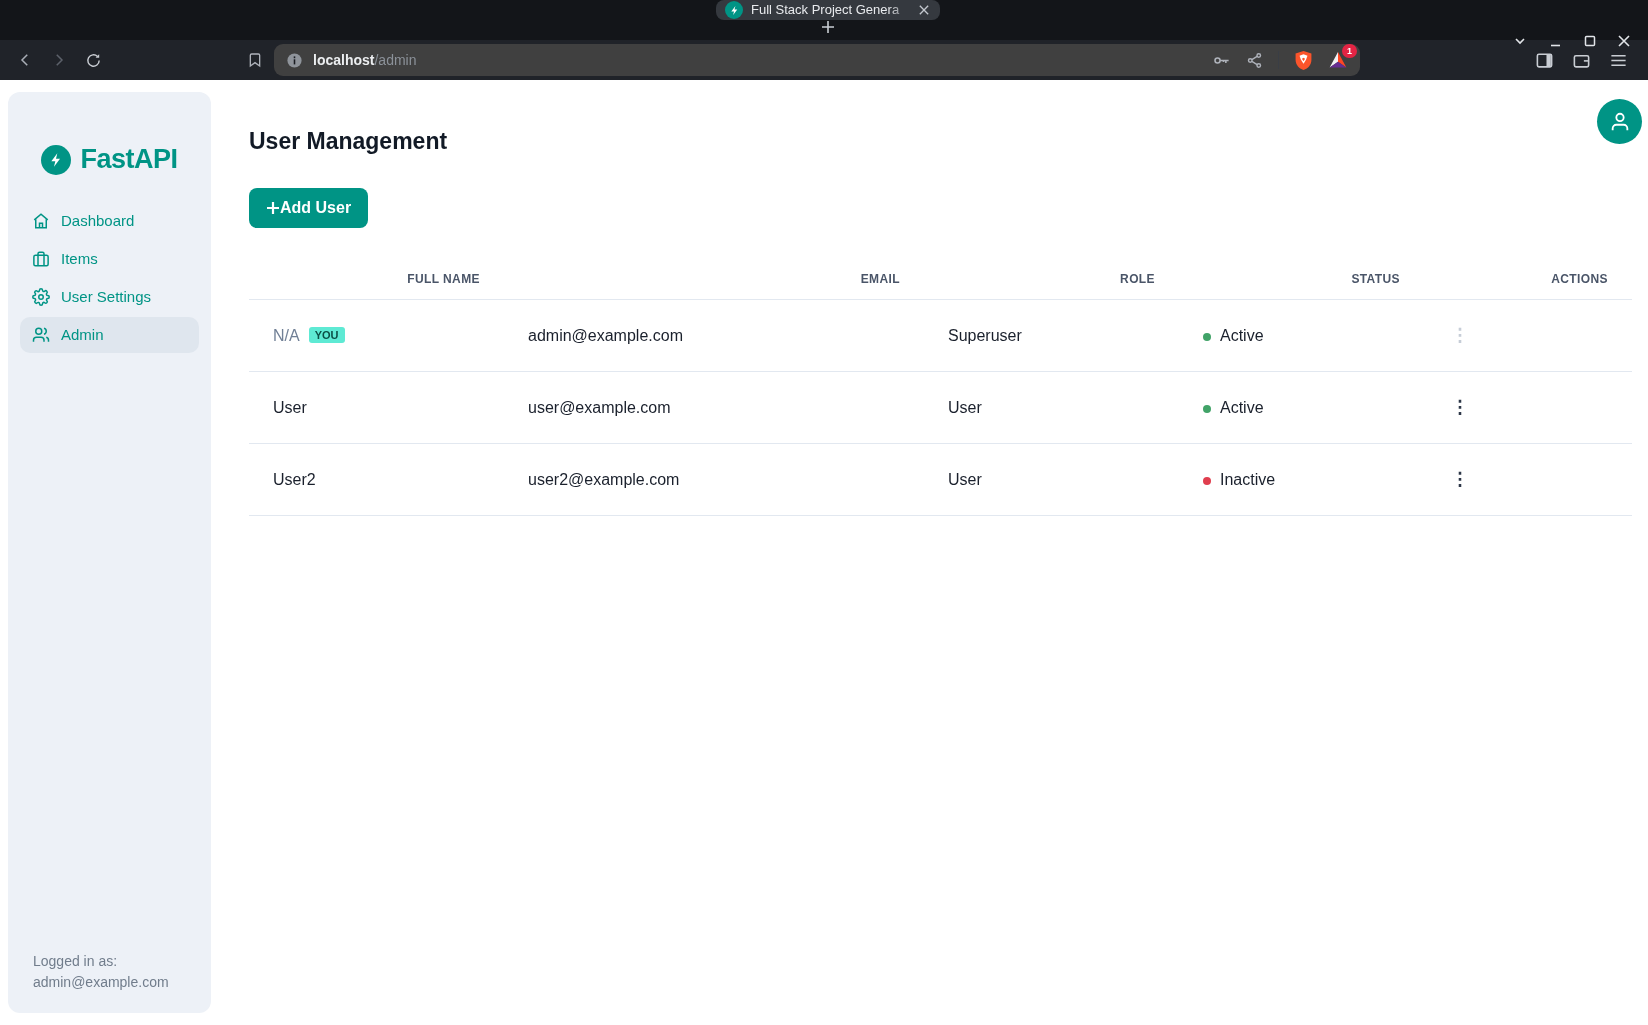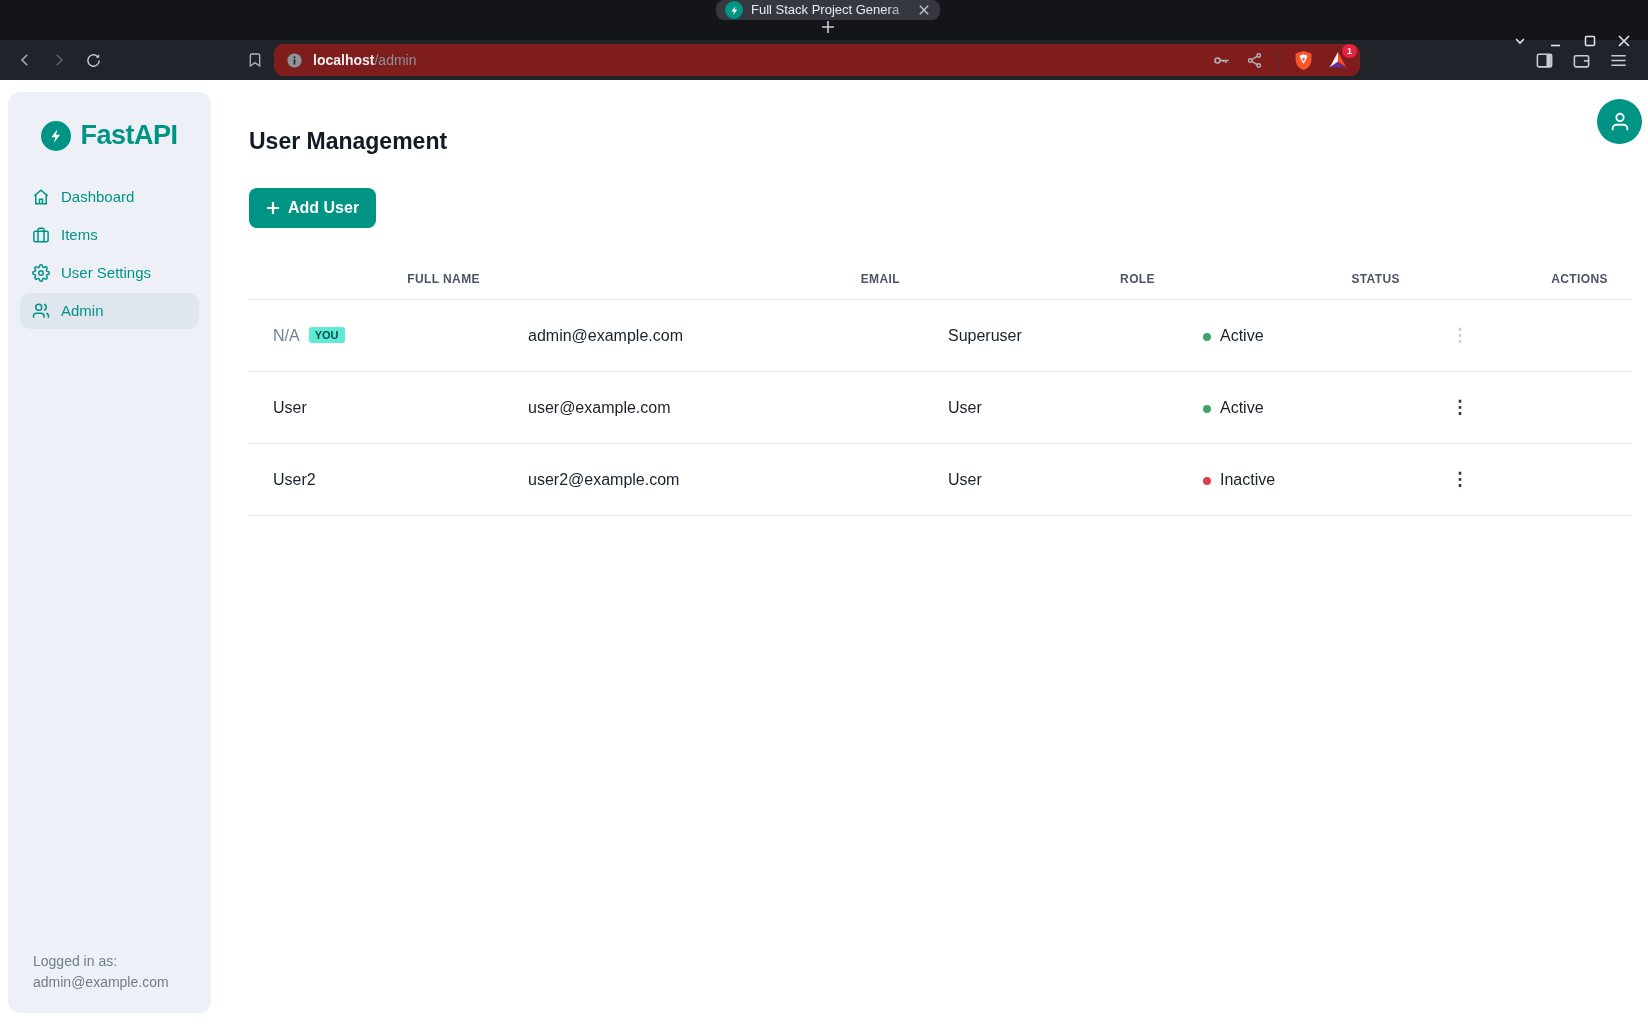--- a/index.html
+++ b/index.html
@@ -28,57 +28,57 @@
   .newtab-btn { width:30px; height:30px; margin-left:8px; display:flex; align-items:center;
     justify-content:center; color:#c9cdd3; cursor:pointer; border-radius:50%; }
   .win-controls { margin-left:auto; display:flex; align-items:center; gap:22px; padding-right:18px; }
   .win-btn { color:#e2e5e9; cursor:pointer; display:flex; align-items:center; }
 
   .toolbar { height:40px; background:#202329; display:flex; align-items:center; padding:0 10px; }
   .nav-btn { width:30px; height:30px; display:flex; align-items:center; justify-content:center;
     border-radius:50%; cursor:pointer; margin-right:4px; }
   .bookmark-btn { margin-left:128px; width:30px; height:30px; display:flex; align-items:center;
     justify-content:center; cursor:pointer; }
-  .omnibox { width:1086px; height:32px; background:#7f1d1d; border-radius:9px; margin-left:4px;
+  .omnibox { width:1086px; height:32px; background:#404040; border-radius:9px; margin-left:4px;
     display:flex; align-items:center; padding:0 12px; cursor:text; }
   .url-text { margin-left:10px; font-size:14px; }
   .url-host { color:#eceef0; font-weight:600; }
   .url-path { color:#8b9199; font-weight:400; }
   .omni-trailing { margin-left:auto; display:flex; align-items:center; gap:15px; }
   .omni-divider { width:1px; height:18px; background:#3a3e45; }
   .bat-wrap { position:relative; }
   .bat-badge { position:absolute; top:-7px; right:-9px; min-width:15px; height:14px; padding:0 3px;
     background:#e32444; border-radius:8px; color:#fff; font-size:9px; font-weight:700;
     display:flex; align-items:center; justify-content:center; }
   .right-tools { margin-left:auto; display:flex; align-items:center; gap:18px; padding-right:10px; }
   .tool-btn { cursor:pointer; display:flex; align-items:center; }
 
   
   .content { position:relative; height:945px; background:#ffffff; }
 
   .sidebar { position:absolute; left:8px; top:12px; width:203px; height:921px;
     background:#edf1f7; border-radius:12px; }
-  .logo-row { display:flex; align-items:center; justify-content:center; gap:9px; padding-top:28px; }
+  .logo-row { display:flex; align-items:center; justify-content:center; gap:9px; padding-top:52px; }
   .logo-circle { width:30px; height:30px; border-radius:50%; background:#009485;
     display:flex; align-items:center; justify-content:center; }
   .logo-text { color:#009485; font-size:27px; font-weight:600; letter-spacing:-0.5px; }
   .nav { margin:28px 12px 0; padding:0; list-style:none; }
   .nav li { display:flex; gap:11px; padding:9px 12px; border-radius:10px;
     color:#009485; font-size:15px; cursor:pointer; margin-bottom:2px; }
   .nav li.active { background:#dfe6ee; }
   .sidebar-footer { position:absolute; left:25px; bottom:20px; color:#717d8c; font-size:14px;
     line-height:21px; }
 
   .avatar-btn { position:absolute; top:19px; right:6px; width:45px; height:45px; border-radius:50%;
     background:#009485; display:flex; align-items:center; justify-content:center; cursor:pointer;
     border:none; }
 
   .main { position:absolute; left:249px; top:0; right:16px; }
   .page-title { margin:48px 0 0; font-size:23px; font-weight:700; color:#121a26; }
-  .add-btn { margin-top:33px; display:inline-flex; align-items:center; gap:8px; background:#009485;
+  .add-btn { margin-top:33px; display:inline-flex; align-items:center; gap:0; background:#009485;
     color:#ffffff; font-size:16px; font-weight:700; padding:0 17px; height:40px; border:none;
     border-radius:8px; cursor:pointer; font-family:"Liberation Sans", sans-serif; }
 
   table.users { margin-top:30px; width:100%; border-collapse:collapse; table-layout:fixed; }
   .users th { padding:14px 24px 13px; font-size:12px; font-weight:700; color:#4a5568;
     letter-spacing:.4px; text-align:right; border-bottom:1px solid #e2e8f0; }
   .users td { padding:26px 24px; font-size:16px; color:#1a202c; border-bottom:1px solid #e2e8f0;
     white-space:nowrap; overflow:hidden; }
   .muted { color:#718096; }
   .badge { display:inline-block; margin-left:9px; background:#5eead4; color:#0b4f46;

